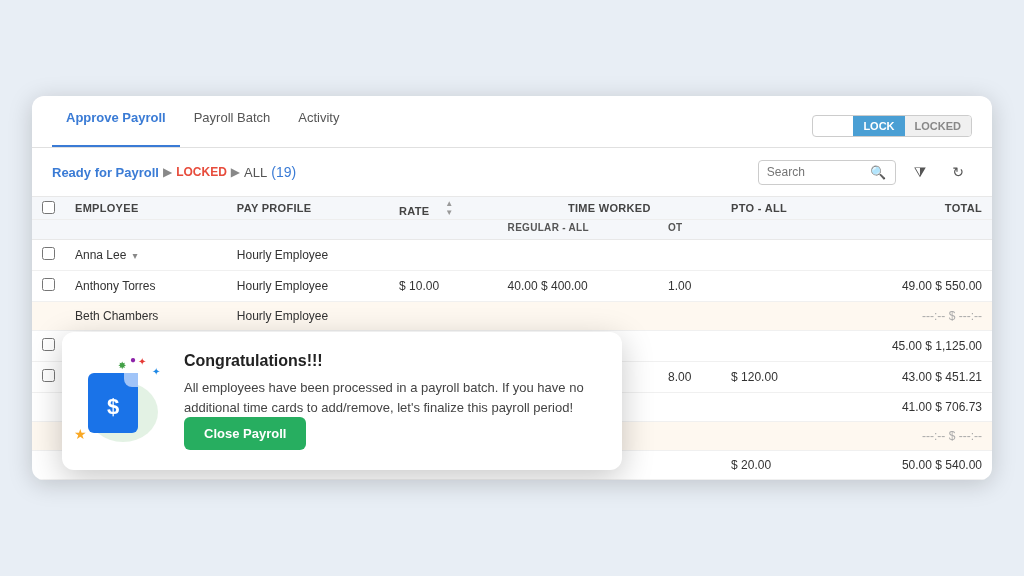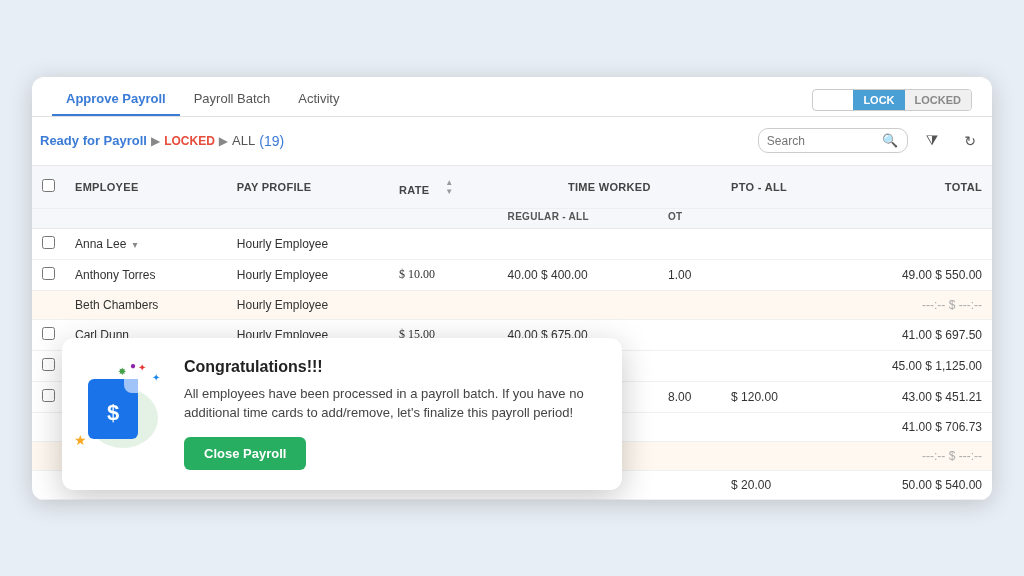--- a/index.html
+++ b/index.html
@@ -44,21 +44,21 @@
       align-items: center;
       padding: 8px 20px 0;
       border-bottom: 1px solid #e0e0e0;
       justify-content: space-between;
     }
     .tabs {
       display: flex;
       gap: 0;
     }
     .tab {
-      padding: 6px 14px 8px;
+      padding: 6px 14px 20px;
       font-size: 13px;
       color: #555;
       cursor: pointer;
       border-bottom: 2px solid transparent;
     }
     .tab.active {
       color: #3a7bd5;
       border-bottom: 2px solid #3a7bd5;
       font-weight: 600;
     }
@@ -82,21 +82,21 @@
     }
     .unlock-btn {
       background: #f0f0f0;
       color: #888;
     }
 
     
     .toolbar {
       display: flex;
       align-items: center;
-      padding: 10px 8px;
+      padding: 10px 20px;
       gap: 10px;
       justify-content: space-between;
     }
     .breadcrumb {
       font-size: 13px;
       color: #333;
       display: flex;
       align-items: center;
       gap: 4px;
       flex: 1;
@@ -128,23 +128,23 @@
       padding: 7px 14px;
       border-radius: 5px;
       font-size: 12px;
       font-weight: 600;
       cursor: pointer;
     }
     .search-box {
       display: flex;
       align-items: center;
       border: 1px solid #ccc;
-      border-radius: 10px;
+      border-radius: 4px;
       padding: 4px 8px;
-      gap: 16px;
+      gap: 4px;
       background: white;
     }
     .search-box input {
       border: none;
       outline: none;
       font-size: 12px;
       width: 100px;
       color: #333;
     }
     .search-icon-svg {
@@ -170,21 +170,21 @@
       width: 100%;
       border-collapse: collapse;
       font-size: 12px;
     }
     thead tr {
       background: #f5f7fa;
       border-top: 1px solid #e8e8e8;
       border-bottom: 1px solid #e8e8e8;
     }
     th {
-      padding: 12px 10px;
+      padding: 2px 10px;
       font-weight: 700;
       color: #444;
       font-size: 11px;
       text-transform: uppercase;
       letter-spacing: 0.3px;
       text-align: left;
       white-space: nowrap;
       margin-top: 22px;
     }
     th.center { text-align: center; }
@@ -225,21 +225,21 @@
       width: 28px;
       text-align: center;
     }
     input[type="checkbox"] {
       width: 13px;
       height: 13px;
       cursor: pointer;
     }
 
     .employee-name { font-weight: 500; }
-    .rate-cell { color: #333; font-family: Liberation Serif, serif; }
+    .rate-cell { color: #333; }
 
     .expand-icon { color: #888; font-size: 10px; }
 
     
     .popup-overlay {
       position: absolute;
       bottom: 0;
       left: 0;
       right: 0;
       top: 0;
@@ -326,21 +326,21 @@
     .popup-title {
       font-size: 16px;
       font-weight: 800;
       color: #222;
       margin-bottom: 8px;
     }
     .popup-text {
       font-size: 13px;
       color: #444;
       line-height: 1.5;
-      margin-bottom: 14px;
+      margin-bottom: 0;
     }
     .close-payroll-btn {
       background: #27ae60;
       color: white;
       border: none;
       padding: 9px 20px;
       border-radius: 6px;
       font-size: 13px;
       font-weight: 600;
       cursor: pointer;
@@ -448,30 +448,20 @@
             <td><span class="employee-name">Beth Chambers</span></td>
             <td>Hourly Employee</td>
             <td class="rate-cell"></td>
             <td></td>
             <td></td>
             <td></td>
             <td class="right"><span style="color:#aaa;">---:--</span> <span style="color:#aaa;">$ ---:--</span></td>
           </tr>
           <tr>
             <td class="checkbox-cell"><input type="checkbox" style=""></td>
-            <td><span class="employee-name">Carl Dunn</span></td>
-            <td>Hourly Employee</td>
-            <td class="rate-cell">$ 15.00</td>
-            <td><span>40.00</span> <span>$ 675.00</span></td>
-            <td></td>
-            <td></td>
-            <td class="right"><span style="">41.00</span> <span style="">$ 697.50</span></td>
-          </tr>
-          <tr>
-            <td class="checkbox-cell"><input type="checkbox" style=""></td>
             <td><span style="color:#e67e22;font-size:14px;margin-right:4px;">⊖</span><span class="employee-name">Dan Reynolds</span></td>
             <td>Contractor</td>
             <td class="rate-cell">$ 25.00</td>
             <td><span>45.00</span> <span>$ 1,125.00</span></td>
             <td></td>
             <td></td>
             <td class="right"><span style="">45.00</span> <span style="">$ 1,125.00</span></td>
           </tr>
           <tr>
             <td class="checkbox-cell"><input type="checkbox" style=""></td>

